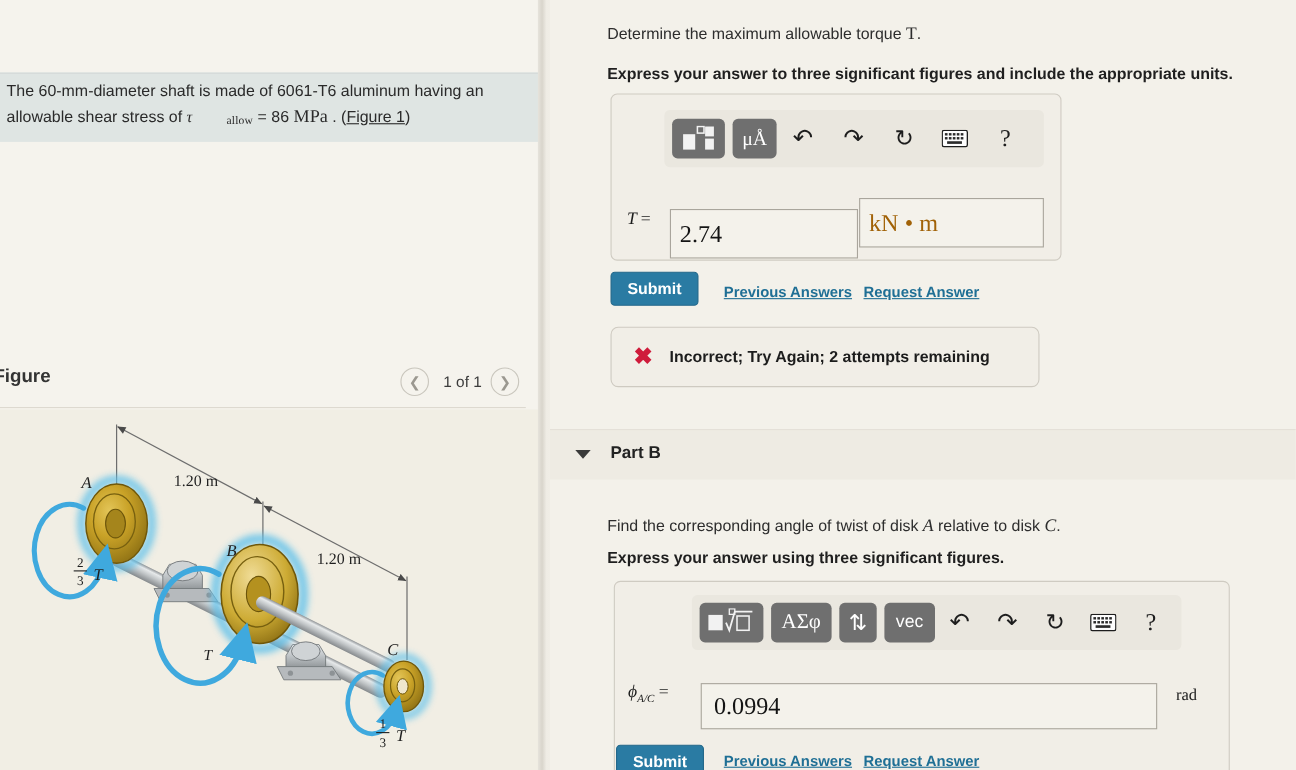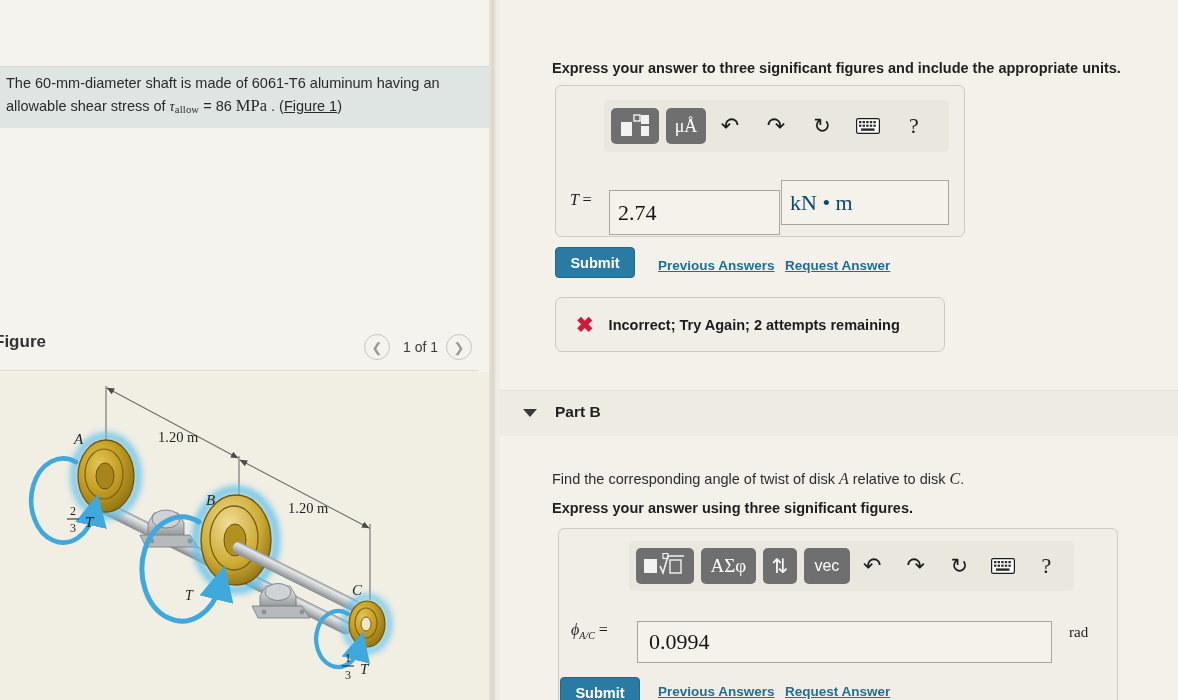--- a/index.html
+++ b/index.html
@@ -40,20 +40,21 @@
   .problem-text .mathvar {
     font-family: "Liberation Serif", serif;
     font-style: italic;
   }
   .problem-text .mathsub {
     font-family: "Liberation Serif", serif;
     font-style: normal;
     font-size: 10.5px;
     vertical-align: -0.22em;
     letter-spacing: .2px;
+    margin-left: 31px;
   }
   .problem-text .mathunit {
     font-family: "Liberation Serif", serif;
     font-size: 16.5px;
   }
   .figure-link {
     color: #2b2b2b;
     text-decoration: underline;
   }
 
@@ -198,21 +199,21 @@
     align-items: center;
     outline: none;
     margin-top: 10px;
   }
   .unit-field {
     position: absolute;
     border: 1px solid #a9a59c;
     background: #f4f2eb;
     font-family: "Liberation Serif", serif;
     font-size: 22px;
-    color: #0c4a6e;
+    color: #a16207;
     padding: 2px 8px;
     display: flex;
     align-items: center;
   }
   .unit-static {
     position: absolute;
     font-family: "Liberation Serif", serif;
     font-size: 15px;
     color: #202020;
   }
@@ -422,20 +423,23 @@
         <text x="345" y="307" font-family="Liberation Serif, serif" font-size="12" fill="#1f1f1f">3</text>
         <text x="360" y="302" font-family="Liberation Serif, serif" font-style="italic" font-size="15" fill="#1f1f1f">T</text>
       </g>
     </svg>
   </div>
 
   <div id="panel-divider"></div>
 
   <div id="right-panel">
 
+    <div class="q-prompt" style="top:22px;">
+      <span>Determine the maximum allowable torque </span><span class="serifvar">T</span><span>.</span>
+    </div>
 
     <div class="q-instruction" style="top:60px;">Express your answer to three significant figures and include the appropriate units.</div>
 
     <div class="answer-box" style="left:55px; top:85px; width:410px; height:152px;">
 
       <div class="toolbar" style="left:48px; top:14px; width:345px; height:52px; padding-left:7px;">
         <div class="tb-btn" style="width:48px; font-size:15px;">
           <svg width="30" height="24" viewBox="0 0 30 24">
             <rect x="1" y="8" width="11" height="14" fill="#f2f2f2"></rect>
             <rect x="14" y="1" width="6" height="6" fill="none" stroke="#f2f2f2" stroke-width="1.4"></rect>

